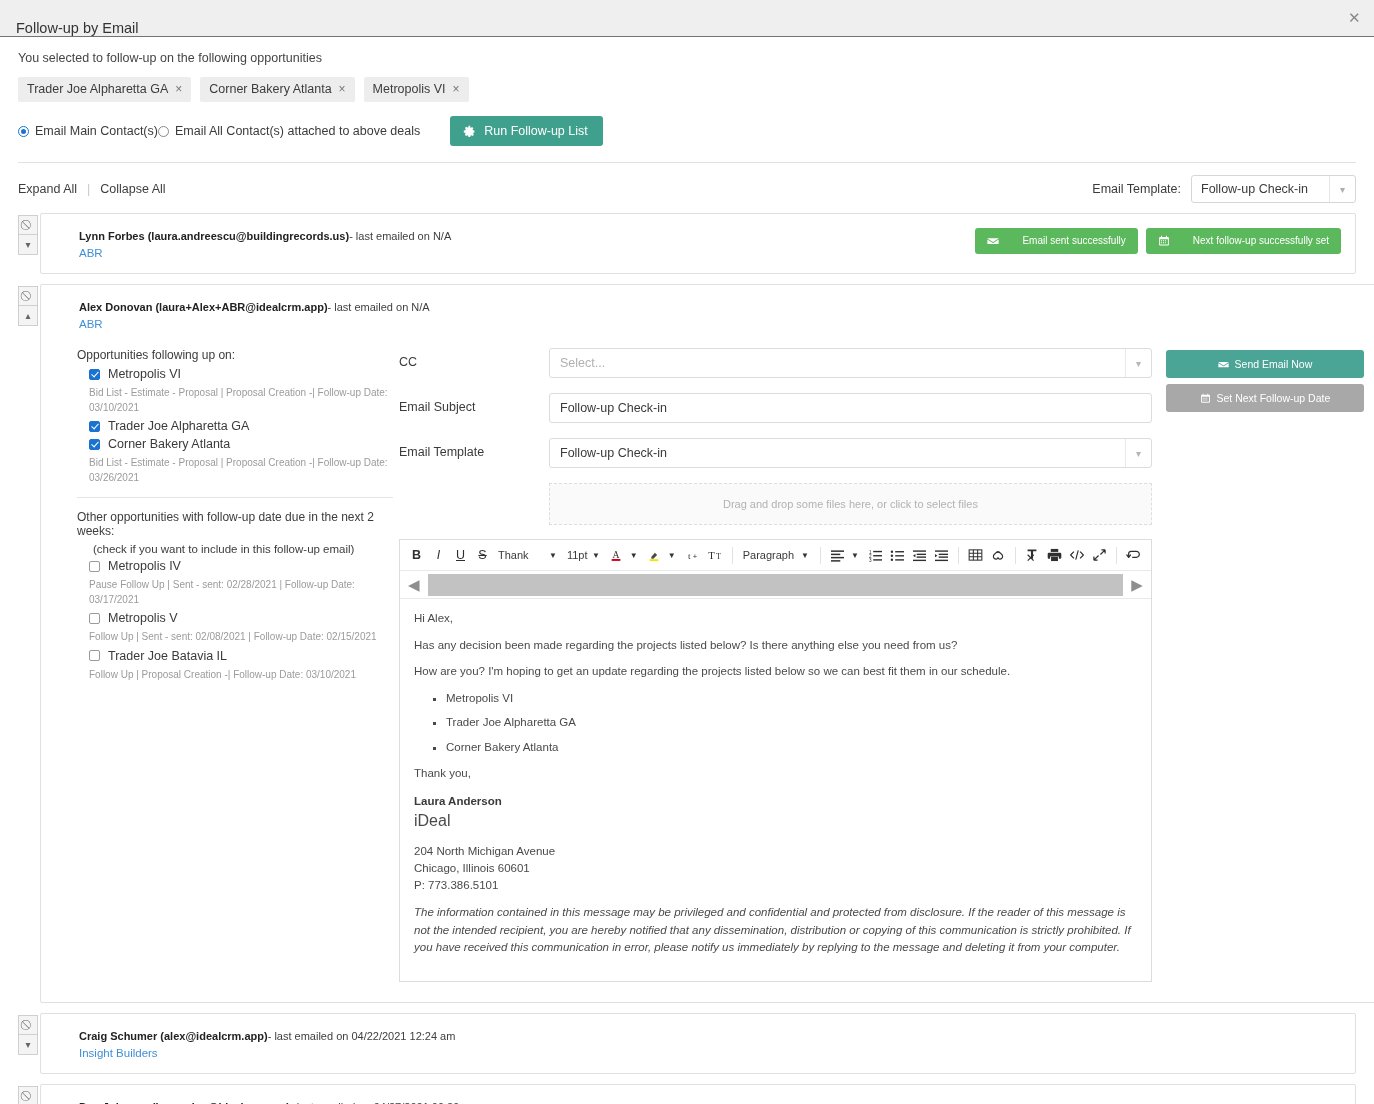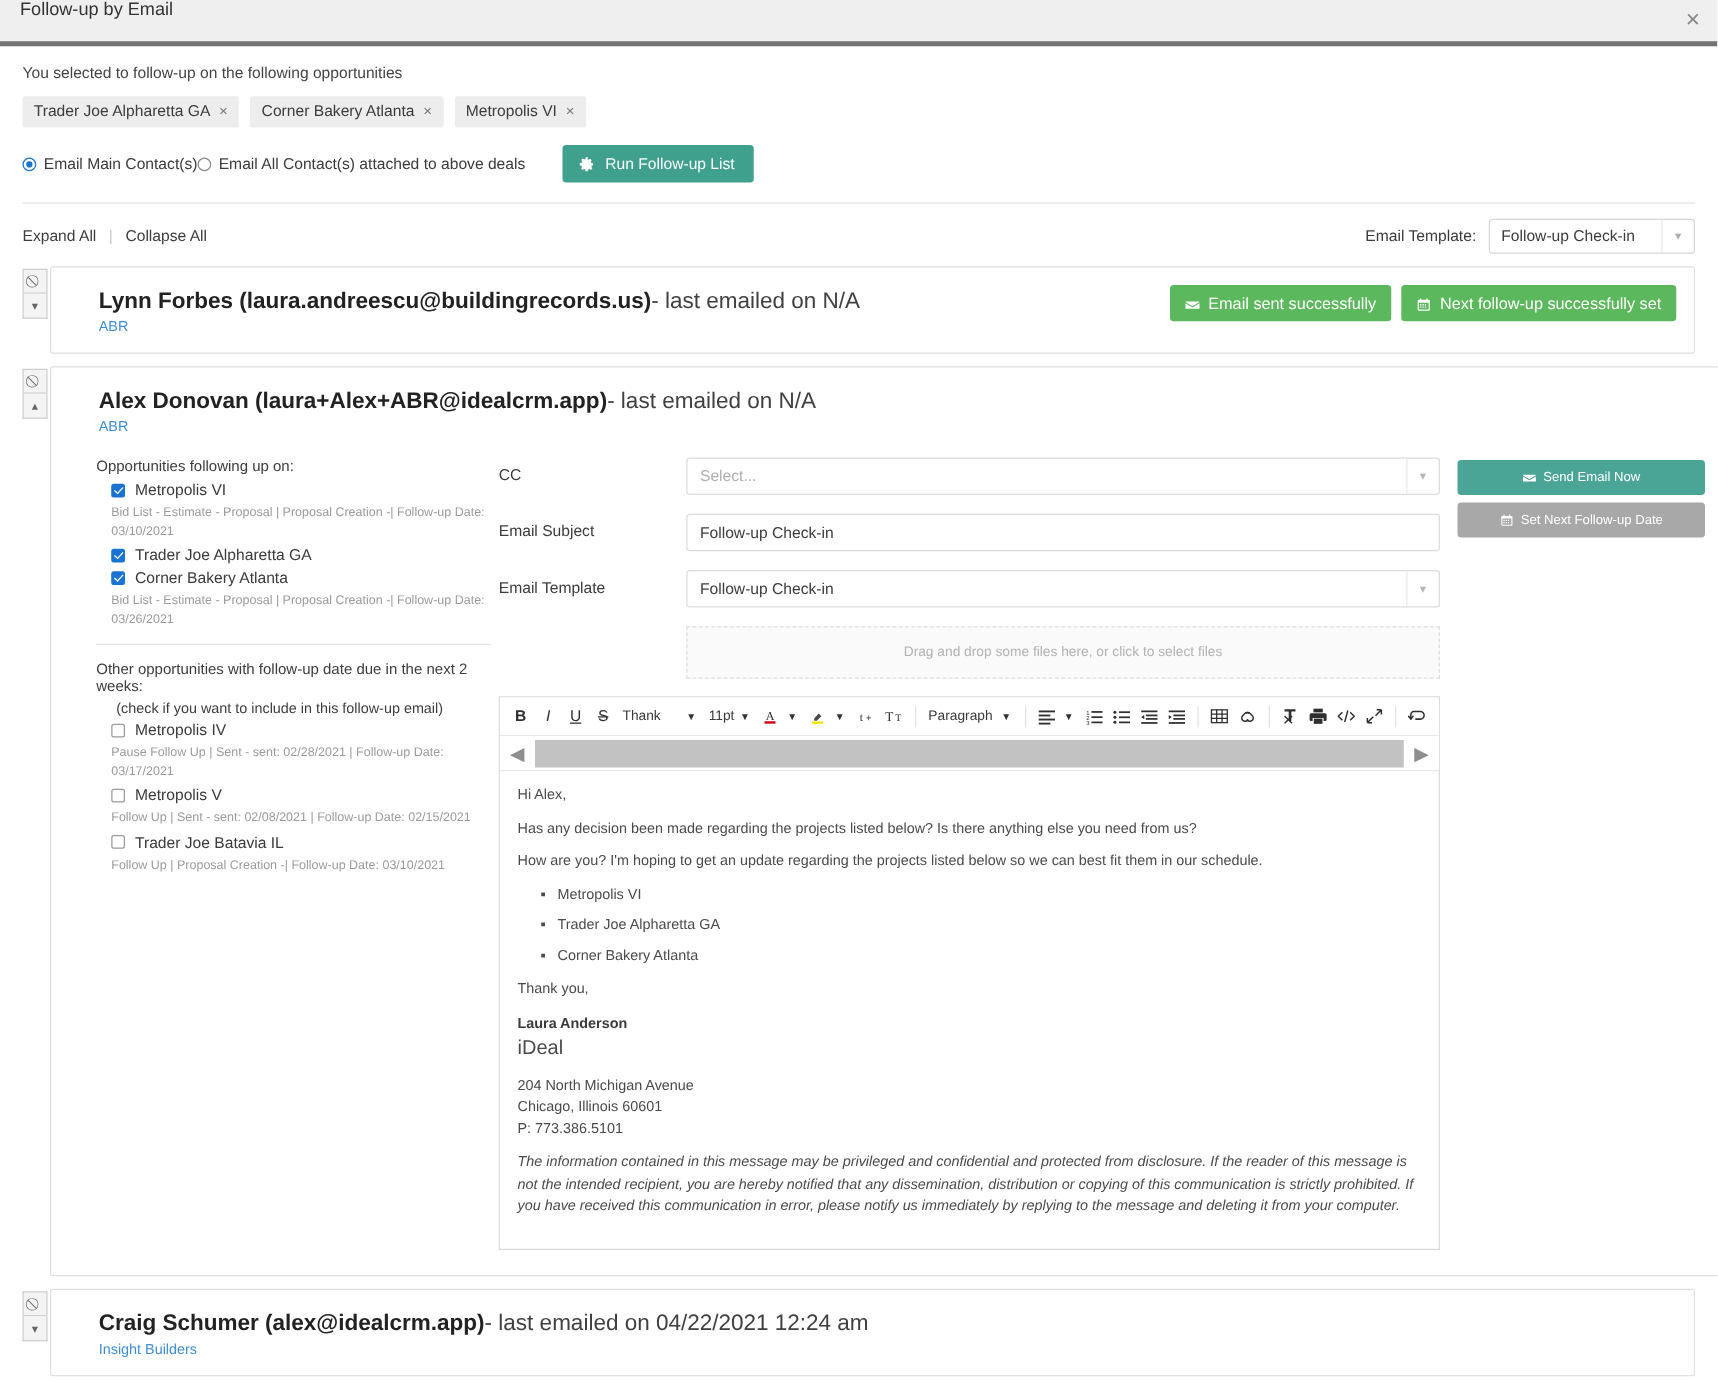--- a/index.html
+++ b/index.html
@@ -10,22 +10,22 @@
     font-family: "Liberation Sans", sans-serif;
     font-size: 13px;
     color: #3a3a3a;
     overflow: hidden;
   }
 
   
   .titlebar {
     height: 37px;
     background: #efefef;
-    border-bottom: 4px solid #737373;
-    display: flex; align-items: flex-start;
+    border-bottom: 1px solid #737373;
+    display: flex; align-items: flex-end;
     padding: 0 24px 0 16px;
     position: relative;
   }
   .titlebar .title {
     font-size: 14.5px;
     color: #333;
   }
   .close-btn {
     position: absolute; right: 12px; top: 50%;
     transform: translateY(-50%);
@@ -109,35 +109,35 @@
     display: flex; align-items: center; justify-content: center;
     font-size: 10px; color: #666; cursor: pointer;
   }
   .side-btn + .side-btn { border-top: none; }
   .panel {
     flex: 1; border: 1px solid #e0e0e0;
     background: #fff; border-radius: 2px;
     margin-left: 2px;
   }
   .panel-head { padding: 16px 16px 14px 38px; position: relative; }
-  .panel-head .who { font-size: 18px; color: #404040; }
+  .panel-head .who { font-size: 11px; color: #404040; }
   .panel-head .who b { color: #222; }
   .panel-head .org {
     display: block; margin-top: 5px;
     color: #3f8fd6; font-size: 11.5px; cursor: pointer;
   }
   .status-btns {
     position: absolute; right: 14px; top: 14px;
     display: flex; gap: 8px;
   }
   .status-btn {
     background: #5cb85c; color: #fff;
     border: none; border-radius: 3px;
-    font-size: 13px; padding: 7px 12px;
-    display: inline-flex; align-items: flex-end; gap: 7px;
+    font-size: 10px; padding: 7px 12px;
+    display: inline-flex; align-items: flex-start; gap: 23px;
     cursor: default; white-space: nowrap;
   }
 
   
   .panel-body { display: flex; padding: 4px 16px 20px 22px; gap: 0; }
   .col-opps { width: 330px; flex: none; padding-left: 14px; }
   .col-form { flex: 1; padding-left: 6px; }
   .col-actions { width: 212px; flex: none; padding-left: 14px; padding-top: 2px; }
 
   .opps-title { font-size: 12px; color: #3c3c3c; margin-bottom: 5px; }

